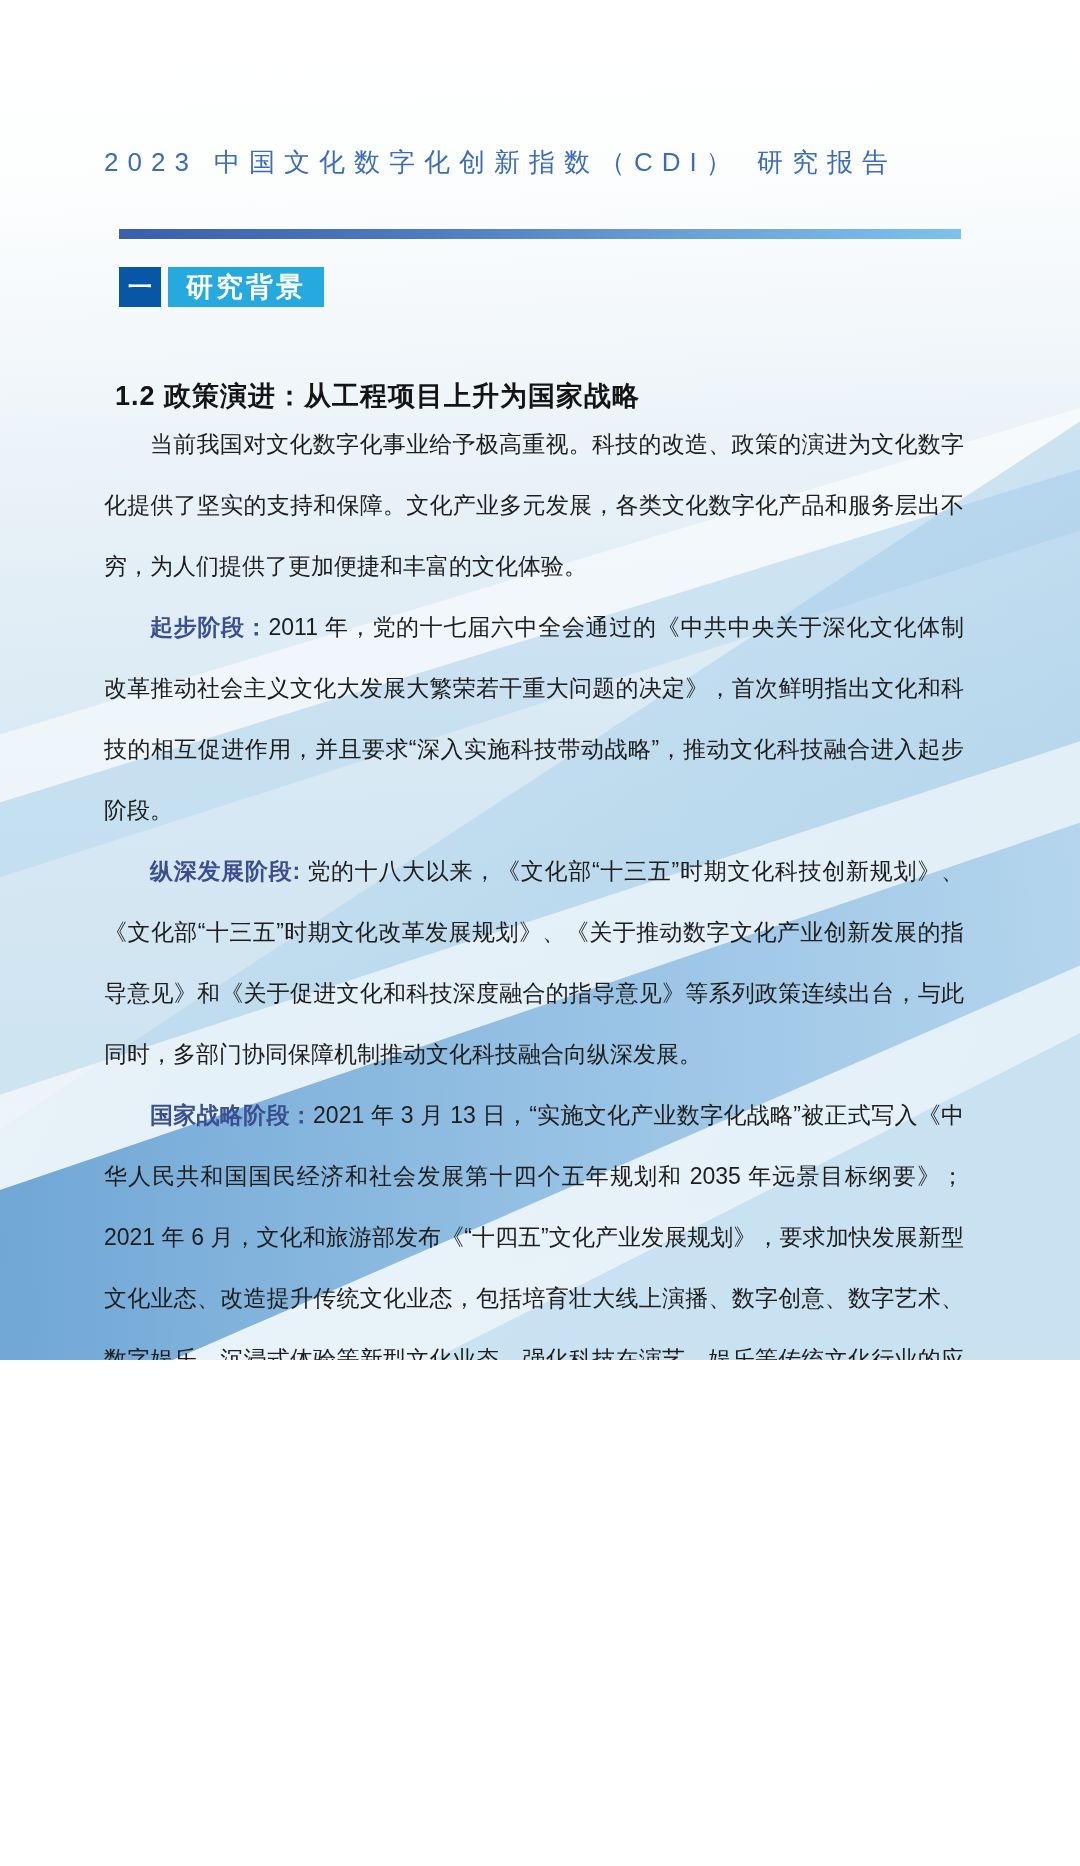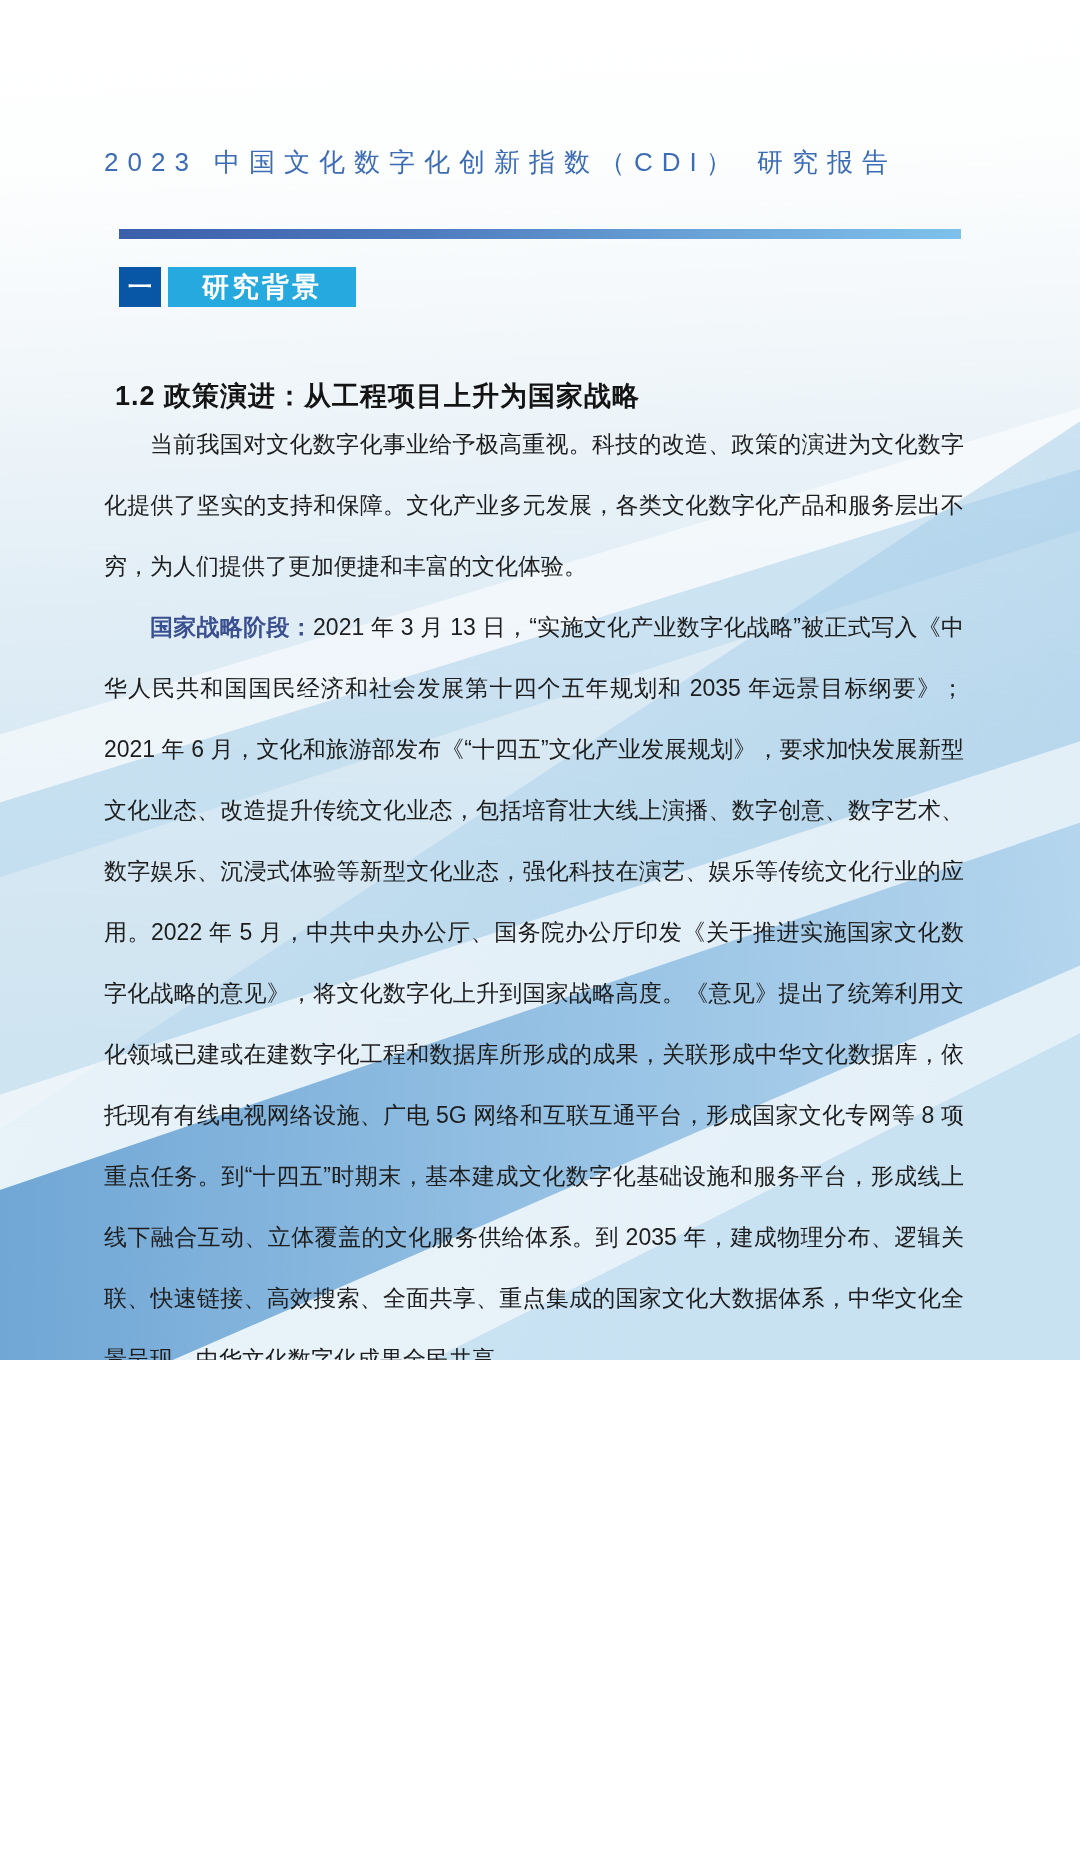--- a/index.html
+++ b/index.html
@@ -68,21 +68,21 @@
     color:#ffffff;
     font-weight:bold;font-size:24px;
     display:flex;align-items:center;justify-content:center;
     line-height:1;
   }
   .badge-label{
     background:#25a9de;
     color:#ffffff;
     font-weight:bold;font-size:27px;
     letter-spacing:3px;
-    padding:0 34px;
+    padding:0 18px;
     display:flex;align-items:center;
     line-height:1;
   }
   .section-heading{
     position:absolute;left:104px;top:378px;
     font-size:27px;font-weight:bold;color:#141414;
     letter-spacing:1px;
     white-space:nowrap;
     margin-left:11px;
   }
@@ -130,19 +130,21 @@
 
     <div class="badge-row">
       <div class="badge-marker">一</div>
       <div class="badge-label">研究背景</div>
     </div>
 
     <div class="section-heading">1.2 政策演进：从工程项目上升为国家战略</div>
 
     <div class="body-text">
       <p><span class="phase-label"></span><span>当前我国对文化数字化事业给予极高重视。科技的改造、政策的演进为文化数字化提供了坚实的支持和保障。文化产业多元发展，各类文化数字化产品和服务层出不穷，为人们提供了更加便捷和丰富的文化体验。</span></p>
+      <p><span class="phase-label">起步阶段：</span><span>2011 年，党的十七届六中全会通过的《中共中央关于深化文化体制改革推动社会主义文化大发展大繁荣若干重大问题的决定》，首次鲜明指出文化和科技的相互促进作用，并且要求“深入实施科技带动战略”，推动文化科技融合进入起步阶段。</span></p>
+      <p><span class="phase-label">纵深发展阶段:</span><span> 党的十八大以来，《文化部“十三五”时期文化科技创新规划》、《文化部“十三五”时期文化改革发展规划》、《关于推动数字文化产业创新发展的指导意见》和《关于促进文化和科技深度融合的指导意见》等系列政策连续出台，与此同时，多部门协同保障机制推动文化科技融合向纵深发展。</span></p>
       <p><span class="phase-label">国家战略阶段：</span><span>2021 年 3 月 13 日，“实施文化产业数字化战略”被正式写入《中华人民共和国国民经济和社会发展第十四个五年规划和 2035 年远景目标纲要》；2021 年 6 月，文化和旅游部发布《“十四五”文化产业发展规划》，要求加快发展新型文化业态、改造提升传统文化业态，包括培育壮大线上演播、数字创意、数字艺术、数字娱乐、沉浸式体验等新型文化业态，强化科技在演艺、娱乐等传统文化行业的应用。2022 年 5 月，中共中央办公厅、国务院办公厅印发《关于推进实施国家文化数字化战略的意见》，将文化数字化上升到国家战略高度。《意见》提出了统筹利用文化领域已建或在建数字化工程和数据库所形成的成果，关联形成中华文化数据库，依托现有有线电视网络设施、广电 5G 网络和互联互通平台，形成国家文化专网等 8 项重点任务。到“十四五”时期末，基本建成文化数字化基础设施和服务平台，形成线上线下融合互动、立体覆盖的文化服务供给体系。到 2035 年，建成物理分布、逻辑关联、快速链接、高效搜索、全面共享、重点集成的国家文化大数据体系，中华文化全景呈现，中华文化数字化成果全民共享。</span></p>
     </div>
 
     <div class="page-number">05</div>
 
   </div>
 </div>
 
 </body></html>

